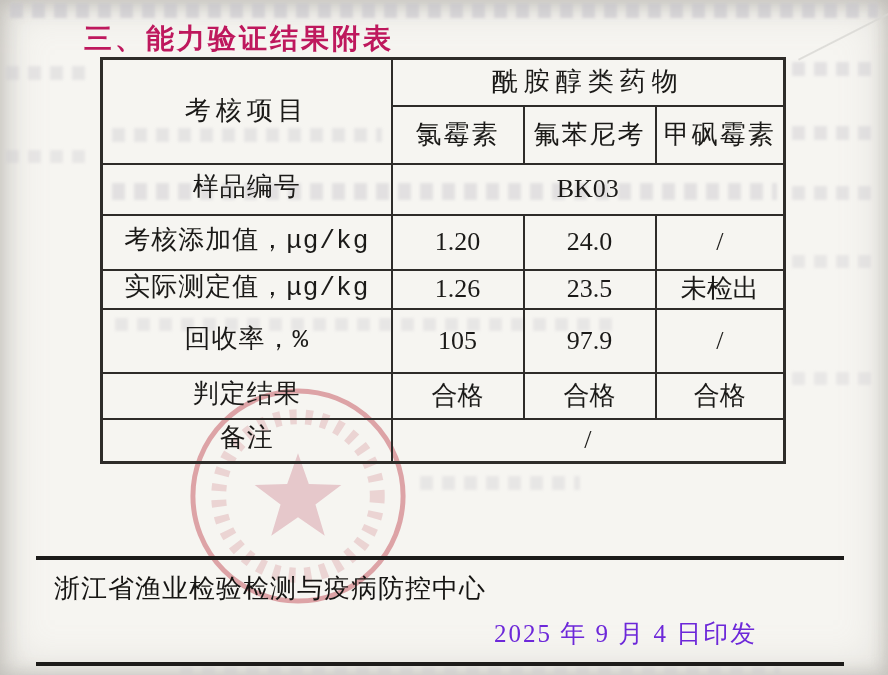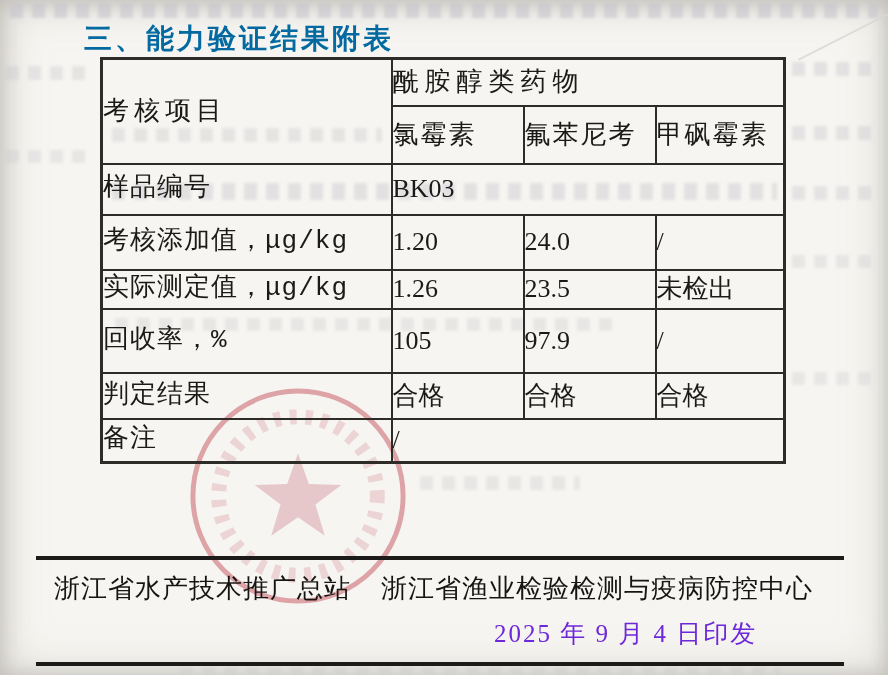--- a/index.html
+++ b/index.html
@@ -23,31 +23,31 @@
     opacity:.5;
     pointer-events:none;
   }
   .crease{
     position:absolute;left:792px;top:32px;width:118px;height:2px;
     background:#d9d8d4;transform:rotate(-27deg);opacity:.8;filter:blur(.6px);
   }
   .doc-title{
     position:absolute;left:84px;top:20px;
     font-family:"Liberation Sans","DejaVu Sans",sans-serif;
-    font-weight:bold;font-size:28px;letter-spacing:3px;color:#0369a1;
+    font-weight:bold;font-size:28px;letter-spacing:3px;color:#be185d;
     white-space:nowrap;
   }
   table.results{
     position:absolute;left:100px;top:57px;
     width:683px;border-collapse:collapse;table-layout:fixed;
     background:transparent;z-index:2;
   }
   table.results td{
     border:2px solid #2e2c29;
-    vertical-align:middle;
+    text-align:center;vertical-align:middle;
     font-size:26px;padding:0;line-height:1.15;
     background:transparent;
   }
   table.results{border:3px solid #2e2c29;}
   tr.r1{height:47px} tr.r2{height:58px} tr.r3{height:51px} tr.r4{height:55px}
   tr.r5{height:39px} tr.r6{height:64px} tr.r7{height:46px} tr.r8{height:44px}
   td.corner{font-size:27px;letter-spacing:5px;}
   td.group{font-size:27px;letter-spacing:6px;}
   td.colhead{font-size:25px;letter-spacing:2px;}
   td.rowlabel{font-size:27px;letter-spacing:1px;font-family:Liberation Mono, monospace;}
@@ -143,19 +143,18 @@
   <div class="stamp">
     <svg width="228" height="228" viewBox="0 0 230 230">
       <circle cx="115" cy="115" r="106" fill="none" stroke-width="5" opacity="0.5" stroke="#c4515c"></circle>
       <circle cx="115" cy="115" r="80" fill="none" stroke-width="15" stroke-dasharray="7 9" opacity="0.30" stroke="#cf8790"></circle>
       <polygon points="115,72 125.9,103 158.7,103.8 132.6,123.7 142,155.2 115,136.5 88,155.2 97.4,123.7 71.3,103.8 104.1,103" opacity="0.55" fill="#d9a3ab"></polygon>
     </svg>
   </div>
 
   <div class="rule rule-top"></div>
   <div class="issuers">
-    <span>浙江省水产技术推广总站</span>
     <span>浙江省渔业检验检测与疫病防控中心</span>
   </div>
   <div class="issue-date">2025 年 9 月 4 日印发</div>
   <div class="rule rule-bottom"></div>
 
 </div>
 
 </body></html>

